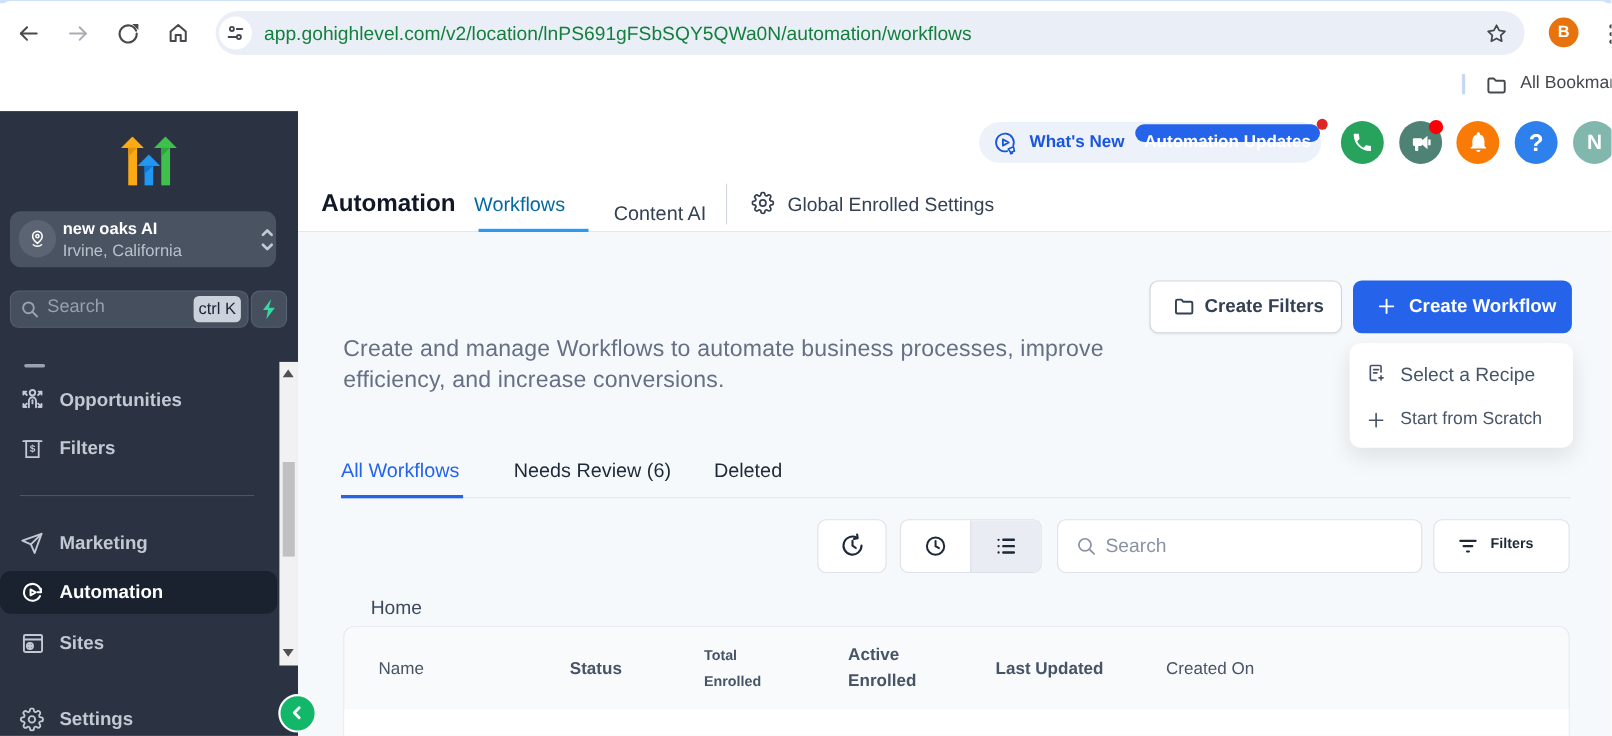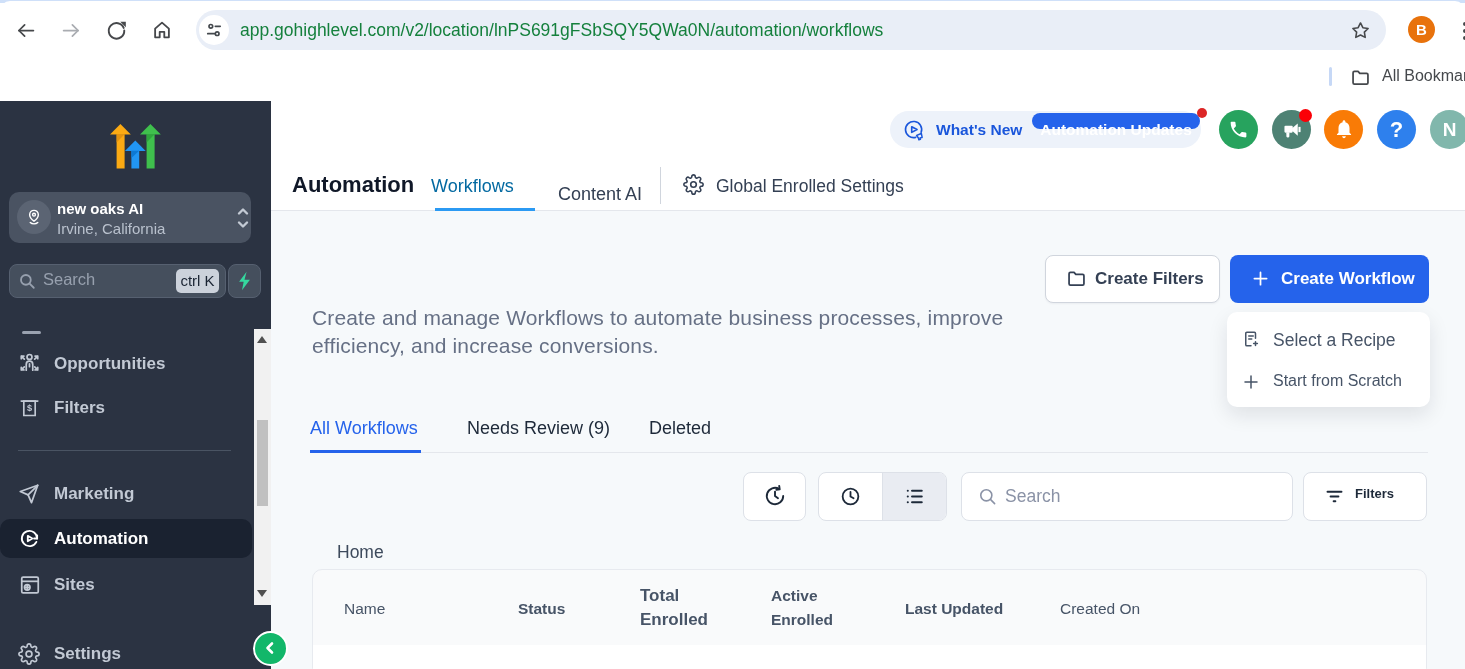--- a/index.html
+++ b/index.html
@@ -205,21 +205,21 @@
     </svg>
 <div class="abs" style="left:1095px;top:269px;font-size:17px;font-weight:bold;color:#344054">Create Filters</div>
 <div class="abs" style="left:1230px;top:255px;width:199px;height:48px;background:#2563eb;border-radius:8px"></div>
 <svg class="abs" style="left:1250px;top:268px" width="21" height="21" viewBox="0 0 24 24" fill="none" stroke="#fff" stroke-width="2" stroke-linecap="round">
       <path d="M12 5v14M5 12h14"></path>
     </svg>
 <div class="abs" style="left:1281px;top:269px;font-size:17px;font-weight:bold;color:#fff">Create Workflow</div>
 
 <div class="abs" style="left:311px;top:452px;width:1117px;height:1px;background:#e4e7ec"></div>
 <div class="abs" style="left:310px;top:418px;font-size:18px;color:#2563eb">All Workflows</div>
-<div class="abs" style="left:467px;top:418px;font-size:18px;color:#1d2939">Needs Review (9)</div>
+<div class="abs" style="left:467px;top:418px;font-size:18px;color:#1d2939">Needs Review (6)</div>
 <div class="abs" style="left:649px;top:418px;font-size:18px;color:#1d2939">Deleted</div>
 <div class="abs" style="left:310px;top:450px;width:111px;height:3px;background:#2563eb"></div>
 
 <div class="abs" style="left:743px;top:472px;width:63px;height:49px;background:#fff;border:1px solid #dde1e8;border-radius:8px"></div>
 <svg class="abs" style="left:763px;top:484px" width="24" height="24" viewBox="0 0 24 24" fill="none" stroke="#1d2939" stroke-width="1.9" stroke-linecap="round" stroke-linejoin="round">
       <path d="M20.2 12a8.2 8.2 0 1 1-4.1-7.1"></path>
       <path d="M12 7.6V12l3 2.2"></path>
       <path d="M16.2 1.9l.5 3.4-3.4.6" fill="none"></path>
     </svg>
 <div class="abs" style="left:818px;top:472px;width:129px;height:49px;background:#fff;border:1px solid #dde1e8;border-radius:8px;overflow:hidden">
@@ -247,21 +247,21 @@
 <svg class="abs" style="left:1324px;top:486px" width="21" height="21" viewBox="0 0 24 24" fill="none" stroke="#1d2939" stroke-width="2.2" stroke-linecap="round">
       <path d="M4 6.5h16M7.5 12h9M11 17.5h2"></path>
     </svg>
 <div class="abs" style="left:1355px;top:486px;font-size:13px;font-weight:bold;color:#1d2939">Filters</div>
 
 <div class="abs" style="left:337px;top:542px;font-size:17.5px;color:#3d4a5c">Home</div>
 <div class="abs" style="left:312px;top:569px;width:1115px;height:100px;background:#f9fafb;border:1px solid #e7eaef;border-radius:10px 10px 0 0"></div>
 <div class="abs" style="left:313px;top:645px;width:1113px;height:24px;background:#fff"></div>
 <div class="abs" style="left:344px;top:600px;font-size:15.5px;font-weight:normal;color:#475467">Name</div>
 <div class="abs" style="left:518px;top:600px;font-size:15.5px;font-weight:bold;color:#475467">Status</div>
-<div class="abs" style="left:640px;top:584px;font-size:17px;font-weight:bold;color:#475467;line-height:24px">Total<br>Enrolled</div>
+<div class="abs" style="left:640px;top:584px;font-size:13px;font-weight:bold;color:#475467;line-height:24px">Total<br>Enrolled</div>
 <div class="abs" style="left:771px;top:584px;font-size:15.5px;font-weight:bold;color:#475467;line-height:24px">Active<br>Enrolled</div>
 <div class="abs" style="left:905px;top:600px;font-size:15.5px;font-weight:bold;color:#475467">Last Updated</div>
 <div class="abs" style="left:1060px;top:600px;font-size:15.5px;font-weight:normal;color:#475467">Created On</div>
 
 <div class="abs" style="left:1227px;top:312px;width:203px;height:95px;background:#fff;border-radius:10px;box-shadow:0 8px 20px rgba(16,24,40,.1);z-index:20"></div>
 <svg class="abs" style="left:1242px;top:330px;z-index:21" width="18" height="18" viewBox="0 0 24 24" fill="none" stroke="#475467" stroke-width="2" stroke-linecap="round" stroke-linejoin="round">
       <path d="M18 11V4.5A1.5 1.5 0 0 0 16.5 3h-10A1.5 1.5 0 0 0 5 4.5v15A1.5 1.5 0 0 0 6.5 21H12"></path>
       <path d="M9 8h6M9 12h4"></path>
       <path d="M18 15.5v5M15.5 18h5"></path>
     </svg>

